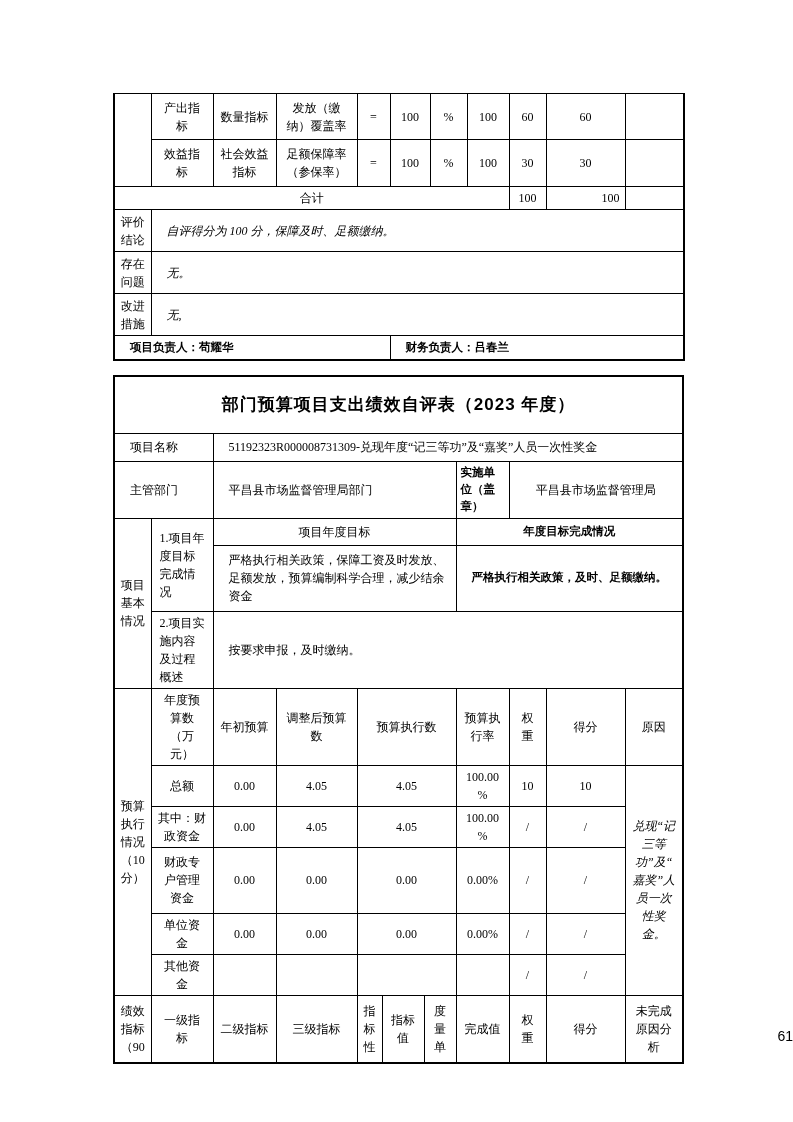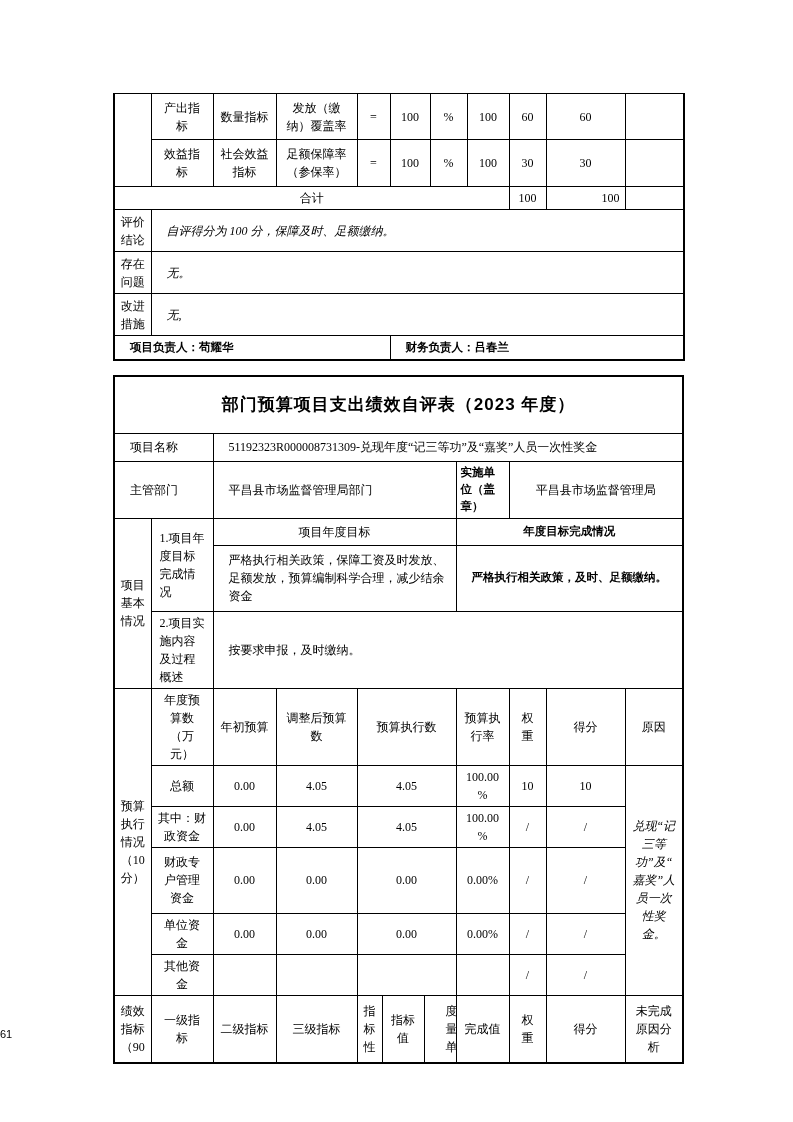--- a/index.html
+++ b/index.html
@@ -37,26 +37,26 @@
   }
   .hei{font-family:"Liberation Sans","DejaVu Sans",sans-serif;font-weight:bold;font-size:11.5px;}
   .it{font-style:italic;}
   .lt{text-align:left;padding-left:15px;}
   .rt{text-align:right;padding-right:5px;}
   .vlab{padding:2px 4px;}      
   .p8{padding:2px 8px;}        
   .p10{padding:2px 10px;}
   .n-ind{padding:2px 4px;}     
   .n-val{padding:2px 4px;}     
-  .n-unit{padding:2px 21px;}    
+  .n-unit{padding:2px 9px;}    
   .pageno{
     position:absolute;left:0;top:1028px;width:100%;
-    text-align:left;
+    text-align:right;
     font-family:"Liberation Sans","DejaVu Sans",sans-serif;
-    font-size:11px;
+    font-size:14px;
   }
 </style>
 </head>
 <body>
 
 <div class="page">
 
   <table class="t1">
     <colgroup>
       <col style="width:37px">

